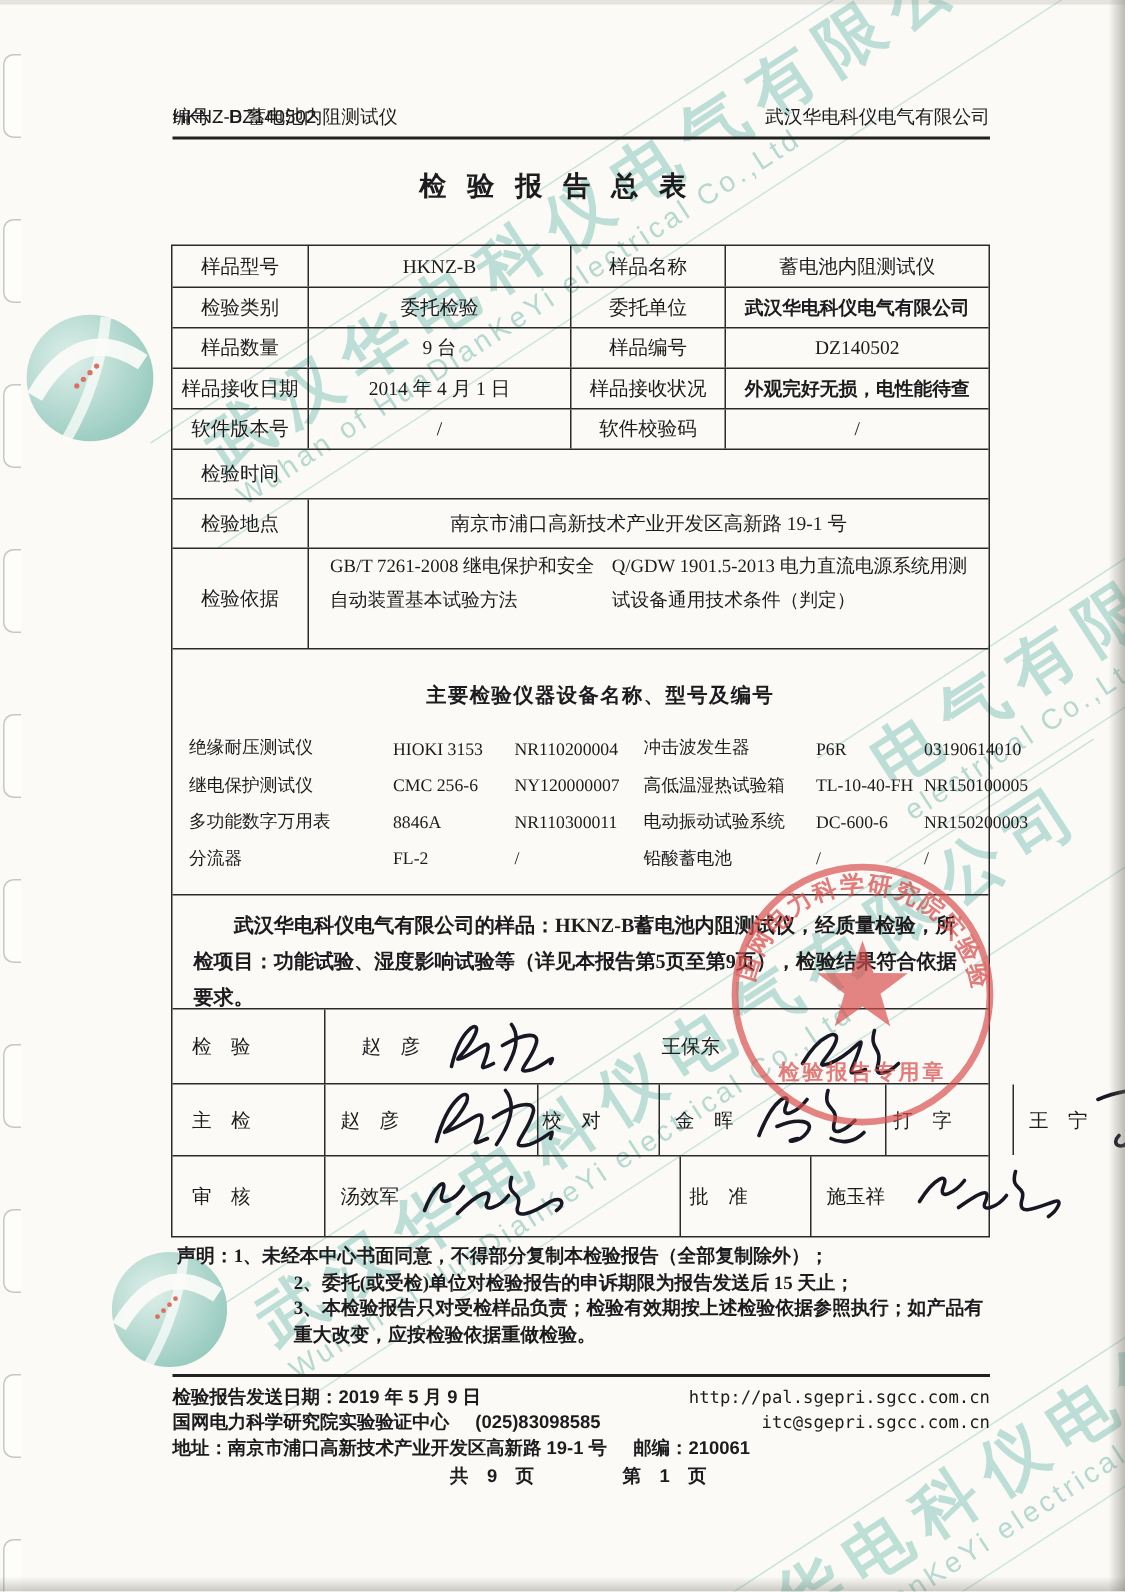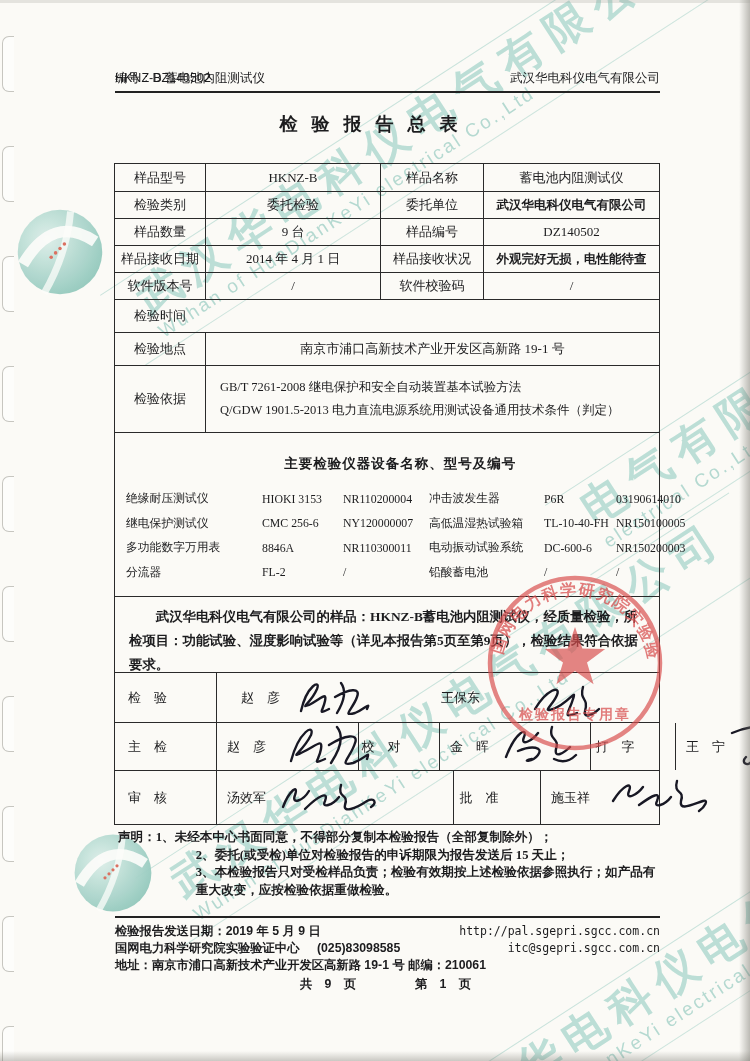--- a/index.html
+++ b/index.html
@@ -42,21 +42,21 @@
   .tc{border-left:1px solid #2a2a2a;box-sizing:border-box;display:flex;align-items:center;
       justify-content:center;text-align:center;position:relative;padding:0 2px;}
   .tc:first-child{border-left:none;}
   .lbl{justify-content:center;}
   .bold-sans{font-family:"Liberation Sans",sans-serif;font-weight:bold;font-size:12.5px;}
   .h27{height:27px;} .h33{height:33px;} .h67{height:67px;} .h164{height:164px;}
   .h76{height:76px;} .h50{height:50px;} .h48{height:48px;} .h54{height:54px;}
   .w90{width:90px;flex:none;} .w175{width:175px;flex:none;} .w103{width:103px;flex:none;} .wfill{flex:1;}
   .w65{width:65px;flex:none;} .w142{width:142px;flex:none;} .w45{width:45px;flex:none;}
   .w151{width:151px;flex:none;} .w49{width:49px;flex:none;} .w237{width:237px;flex:none;} .w51{width:51px;flex:none;}
-  .basis-cell{flex-direction:column;align-items:flex-start;justify-content:center;padding-left:14px;
+  .basis-cell{align-items:flex-start;justify-content:center;padding-left:14px;
       font-size:12.5px;line-height:23px;text-align:left;}
   .equip-cell{display:block;padding:0;}
   .equip-title{text-align:center;font-weight:bold;font-size:13.5px;letter-spacing:1px;margin-top:22px;}
   .equip-rows{margin-top:14px;}
   .equip-row{display:flex;height:24.5px;align-items:center;padding-left:11px;font-size:11.8px;text-align:left;}
   .en1{width:136px;flex:none;} .em1{width:81px;flex:none;} .es1{width:86px;flex:none;}
   .en2{width:115px;flex:none;} .em2{width:72px;flex:none;} .es2{flex:1;}
   .concl-text{display:block;text-align:left;text-indent:2em;padding:8px 12px 0 12px;line-height:24px;
       font-size:13.4px;font-weight:bold;}
   .sig-name{font-size:13px;flex:none;}
@@ -333,21 +333,21 @@
       <span>检验报告发送日期：2019 年 5 月 9 日</span>
       <span class="f-right">http://pal.sgepri.sgcc.com.cn</span>
     </div>
     <div class="f-line">
       <span>国网电力科学研究院实验验证中心</span>
       <span style="margin-left:14px;">(025)83098585</span>
       <span class="f-right">itc@sgepri.sgcc.com.cn</span>
     </div>
     <div class="f-line">
       <span>地址：南京市浦口高新技术产业开发区高新路 19-1 号</span>
-      <span style="">邮编：210061</span>
+      <span style="margin-left:14px;">邮编：210061</span>
     </div>
     <div class="f-pages">
       <span class="f-total">共　9　页</span>
       <span class="f-cur">第　1　页</span>
     </div>
   </div>
 
   <div class="perf" style="top:36px;"></div>
   <div class="perf" style="top:146px;"></div>
   <div class="perf" style="top:256px;"></div>

